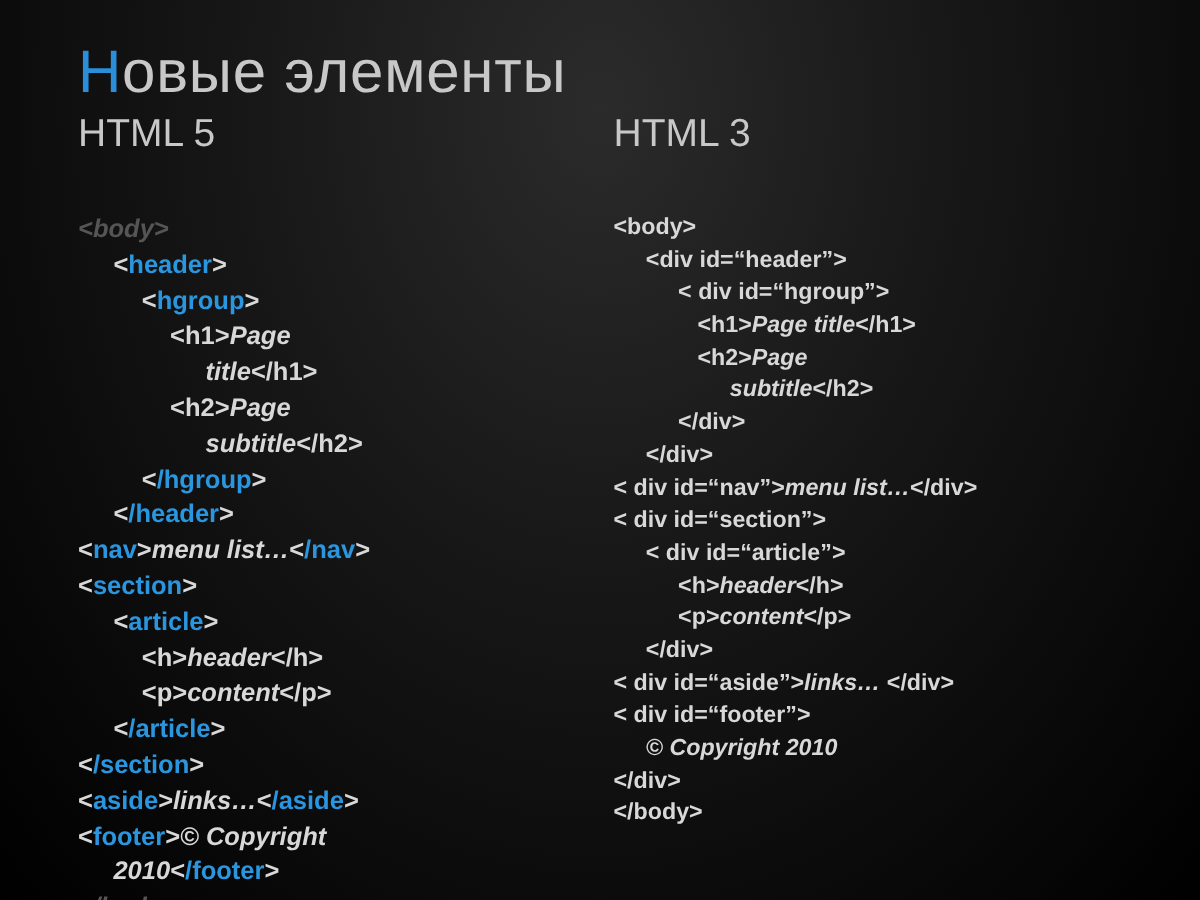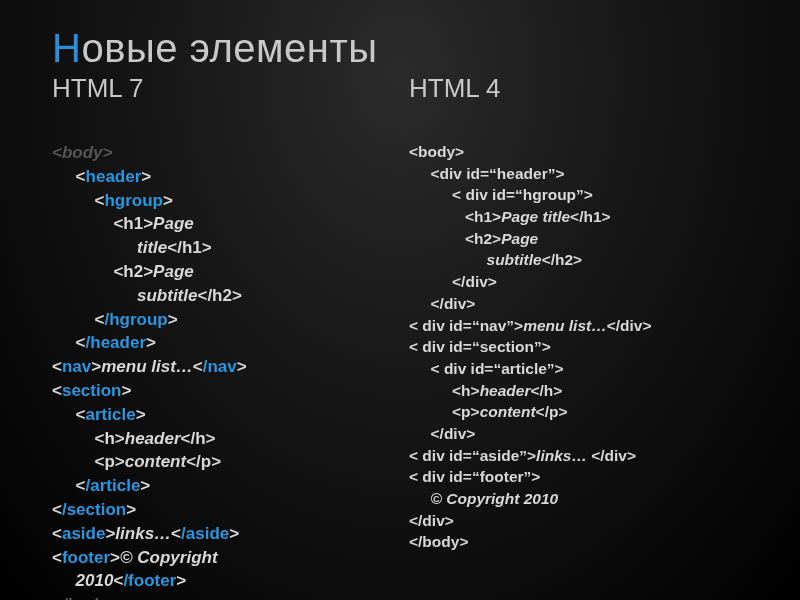--- a/index.html
+++ b/index.html
@@ -64,21 +64,21 @@
 </head>
 <body>
 
 <div class="slide">
   <h1 class="title">
     <span class="first">Н</span><span>овые элементы</span>
   </h1>
 
   <div class="columns">
     <div class="col">
-      <div class="col-title">HTML 7</div>
+      <div class="col-title">HTML 5</div>
       <div class="code"><div><span class="fade">&lt;</span><span class="fade">body</span><span class="fade">&gt;</span></div><div><span class="br">     &lt;</span><span class="kw">header</span><span class="br">&gt;</span></div><div><span class="br">         &lt;</span><span class="kw">hgroup</span><span class="br">&gt;</span></div><div><span class="br">             &lt;h1&gt;</span><span class="txt">Page</span></div><div><span class="txt">                  title</span><span class="br">&lt;/h1&gt;</span></div><div><span class="br">             &lt;h2&gt;</span><span class="txt">Page</span></div><div><span class="txt">                  subtitle</span><span class="br">&lt;/h2&gt;</span></div><div><span class="br">         &lt;</span><span class="kw">/hgroup</span><span class="br">&gt;</span></div><div><span class="br">     &lt;</span><span class="kw">/header</span><span class="br">&gt;</span></div><div><span class="br">&lt;</span><span class="kw">nav</span><span class="br">&gt;</span><span class="txt">menu list…</span><span class="br">&lt;</span><span class="kw">/nav</span><span class="br">&gt;</span></div><div><span class="br">&lt;</span><span class="kw">section</span><span class="br">&gt;</span></div><div><span class="br">     &lt;</span><span class="kw">article</span><span class="br">&gt;</span></div><div><span class="br">         &lt;h&gt;</span><span class="txt">header</span><span class="br">&lt;/h&gt;</span></div><div><span class="br">         &lt;p&gt;</span><span class="txt">content</span><span class="br">&lt;/p&gt;</span></div><div><span class="br">     &lt;</span><span class="kw">/article</span><span class="br">&gt;</span></div><div><span class="br">&lt;</span><span class="kw">/section</span><span class="br">&gt;</span></div><div><span class="br">&lt;</span><span class="kw">aside</span><span class="br">&gt;</span><span class="txt">links…</span><span class="br">&lt;</span><span class="kw">/aside</span><span class="br">&gt;</span></div><div><span class="br">&lt;</span><span class="kw">footer</span><span class="br">&gt;</span><span class="txt">© Copyright</span></div><div><span class="txt">     2010</span><span class="br">&lt;</span><span class="kw">/footer</span><span class="br">&gt;</span></div><div><span class="fade">&lt;/body&gt;</span></div></div>
     </div>
     <div class="col">
-      <div class="col-title">HTML 4</div>
+      <div class="col-title">HTML 3</div>
       <div class="code html4"><div><span class="br">&lt;body&gt;</span></div><div><span class="br">     &lt;div id=“header”&gt;</span></div><div><span class="br">          &lt; div id=“hgroup”&gt;</span></div><div><span class="br">             &lt;h1&gt;</span><span class="txt">Page title</span><span class="br">&lt;/h1&gt;</span></div><div><span class="br">             &lt;h2&gt;</span><span class="txt">Page</span></div><div><span class="txt">                  subtitle</span><span class="br">&lt;/h2&gt;</span></div><div><span class="br">          &lt;/div&gt;</span></div><div><span class="br">     &lt;/div&gt;</span></div><div><span class="br">&lt; div id=“nav”&gt;</span><span class="txt">menu list…</span><span class="br">&lt;/div&gt;</span></div><div><span class="br">&lt; div id=“section”&gt;</span></div><div><span class="br">     &lt; div id=“article”&gt;</span></div><div><span class="br">          &lt;h&gt;</span><span class="txt">header</span><span class="br">&lt;/h&gt;</span></div><div><span class="br">          &lt;p&gt;</span><span class="txt">content</span><span class="br">&lt;/p&gt;</span></div><div><span class="br">     &lt;/div&gt;</span></div><div><span class="br">&lt; div id=“aside”&gt;</span><span class="txt">links…</span><span class="br"> &lt;/div&gt;</span></div><div><span class="br">&lt; div id=“footer”&gt;</span></div><div><span class="txt">     © Copyright 2010</span></div><div><span class="br">&lt;/div&gt;</span></div><div><span class="br">&lt;/body&gt;</span></div></div>
     </div>
   </div>
 </div>
 
 </body></html>

